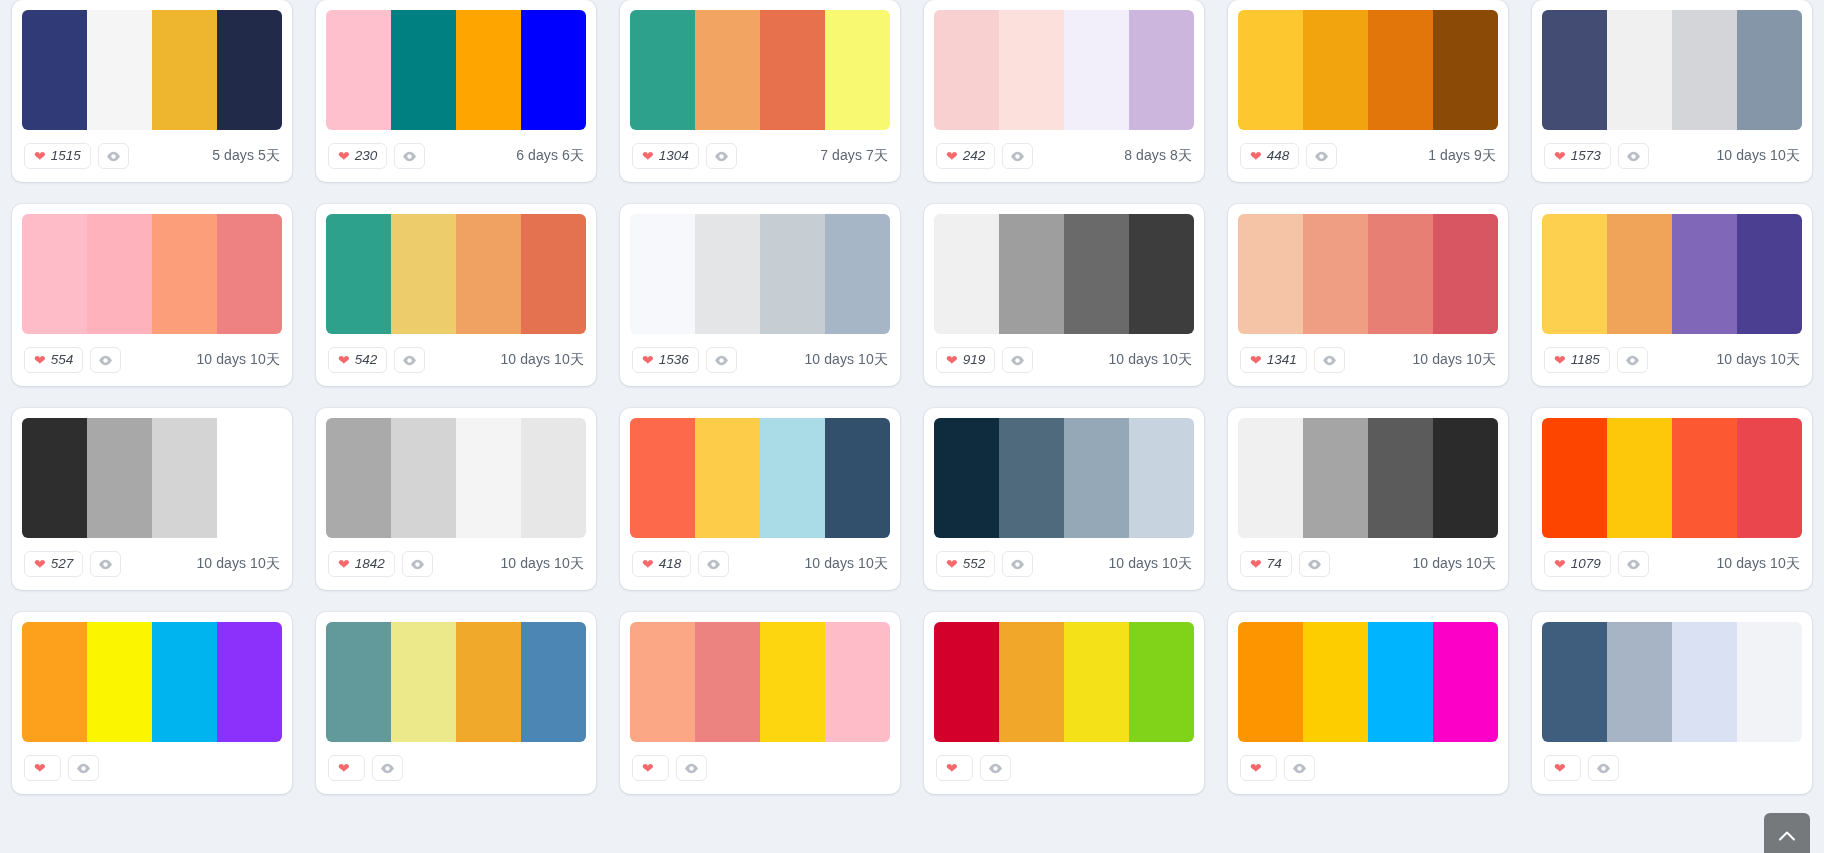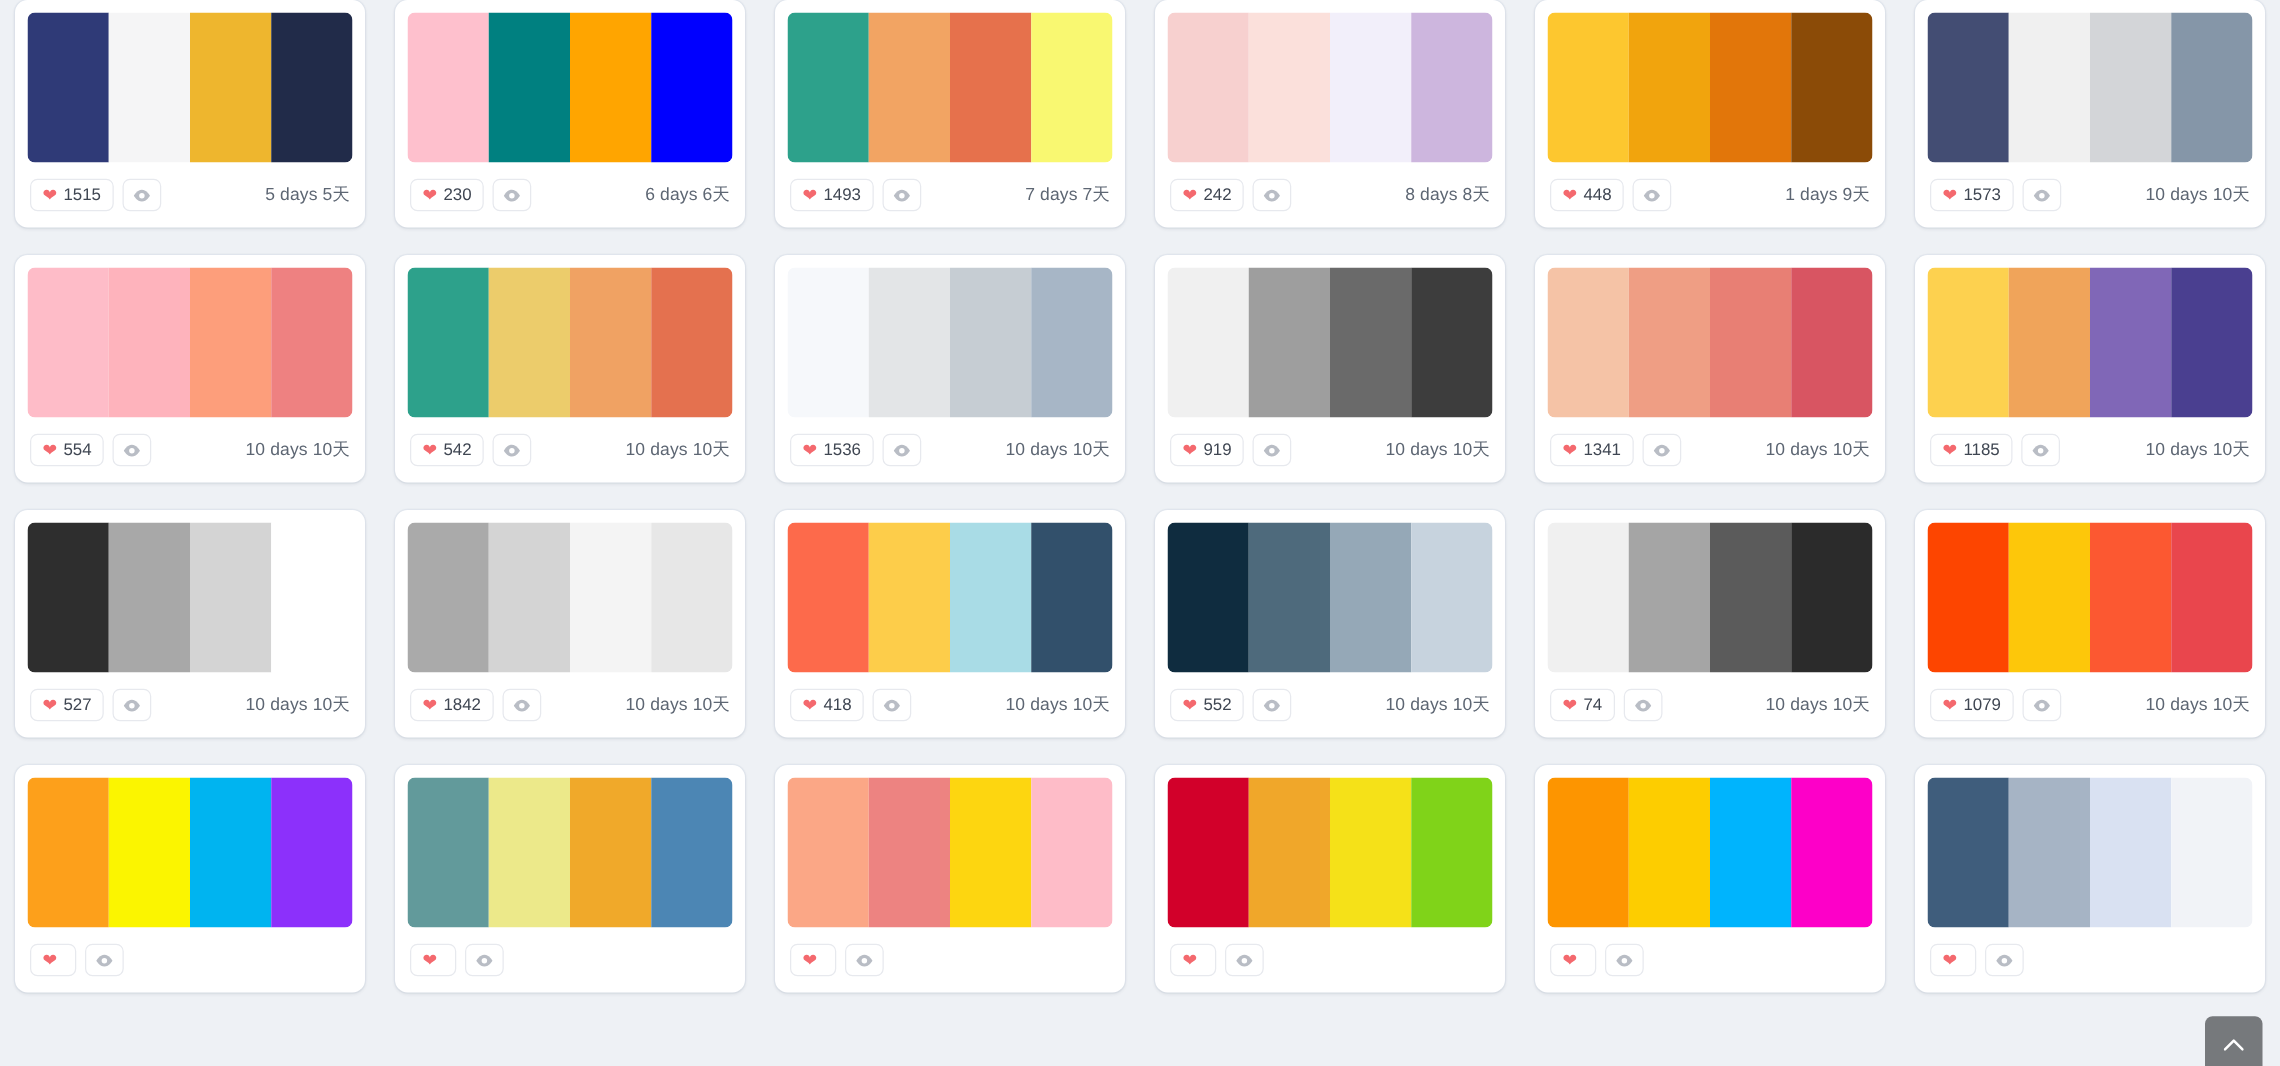--- a/index.html
+++ b/index.html
@@ -63,21 +63,21 @@
     background: #fff;
     font-size: 13.5px;
     color: #4b5360;
     line-height: 1;
     white-space: nowrap;
   }
   .badge.icon-only { padding: 0 7px; }
   .heart-icon { color: #f4696e; font-size: 14px; line-height: 1; }
   .eye-icon { display: inline-block; width: 15px; height: 11px; position: relative; }
   .eye-icon svg { display: block; }
-  .count { font-weight: 400; color: #3f4652; font-size: 13.5px; }
+  .count { font-weight: 400; color: #3f4652; font-size: 13.5px; font-style: italic; }
   .days {
     font-size: 14px;
     color: #5d6673;
     white-space: nowrap;
     letter-spacing: 0.1px;
   }
   .fab {
     position: absolute;
     right: 14px;
     bottom: -6px;
@@ -156,21 +156,21 @@
           <div class="swatches">
             <div class="swatch" title="#2da18b" style="background: rgb(45, 161, 139);"></div>
             <div class="swatch" title="#f2a463" style="background: rgb(242, 164, 99);"></div>
             <div class="swatch" title="#e6714c" style="background: rgb(230, 113, 76);"></div>
             <div class="swatch" title="#f9f871" style="background: rgb(249, 248, 113);"></div>
           </div>
           <div class="footer">
             <div class="stats">
               <div class="badge">
                 <span class="heart-icon">❤</span>
-                <span class="count">1493</span>
+                <span class="count">1304</span>
               </div>
               <div class="badge icon-only">
                 <span class="eye-icon">
                   <svg width="15" height="11" viewBox="0 0 15 11">
                     <path d="M7.5 0.8 C3.6 0.8 1.1 5.5 1.1 5.5 C1.1 5.5 3.6 10.2 7.5 10.2 C11.4 10.2 13.9 5.5 13.9 5.5 C13.9 5.5 11.4 0.8 7.5 0.8 Z" fill="#b9bdc5"></path>
                     <circle cx="7.5" cy="5.5" r="2.2" fill="#ffffff"></circle>
                   </svg>
                 </span>
               </div>
             </div>

